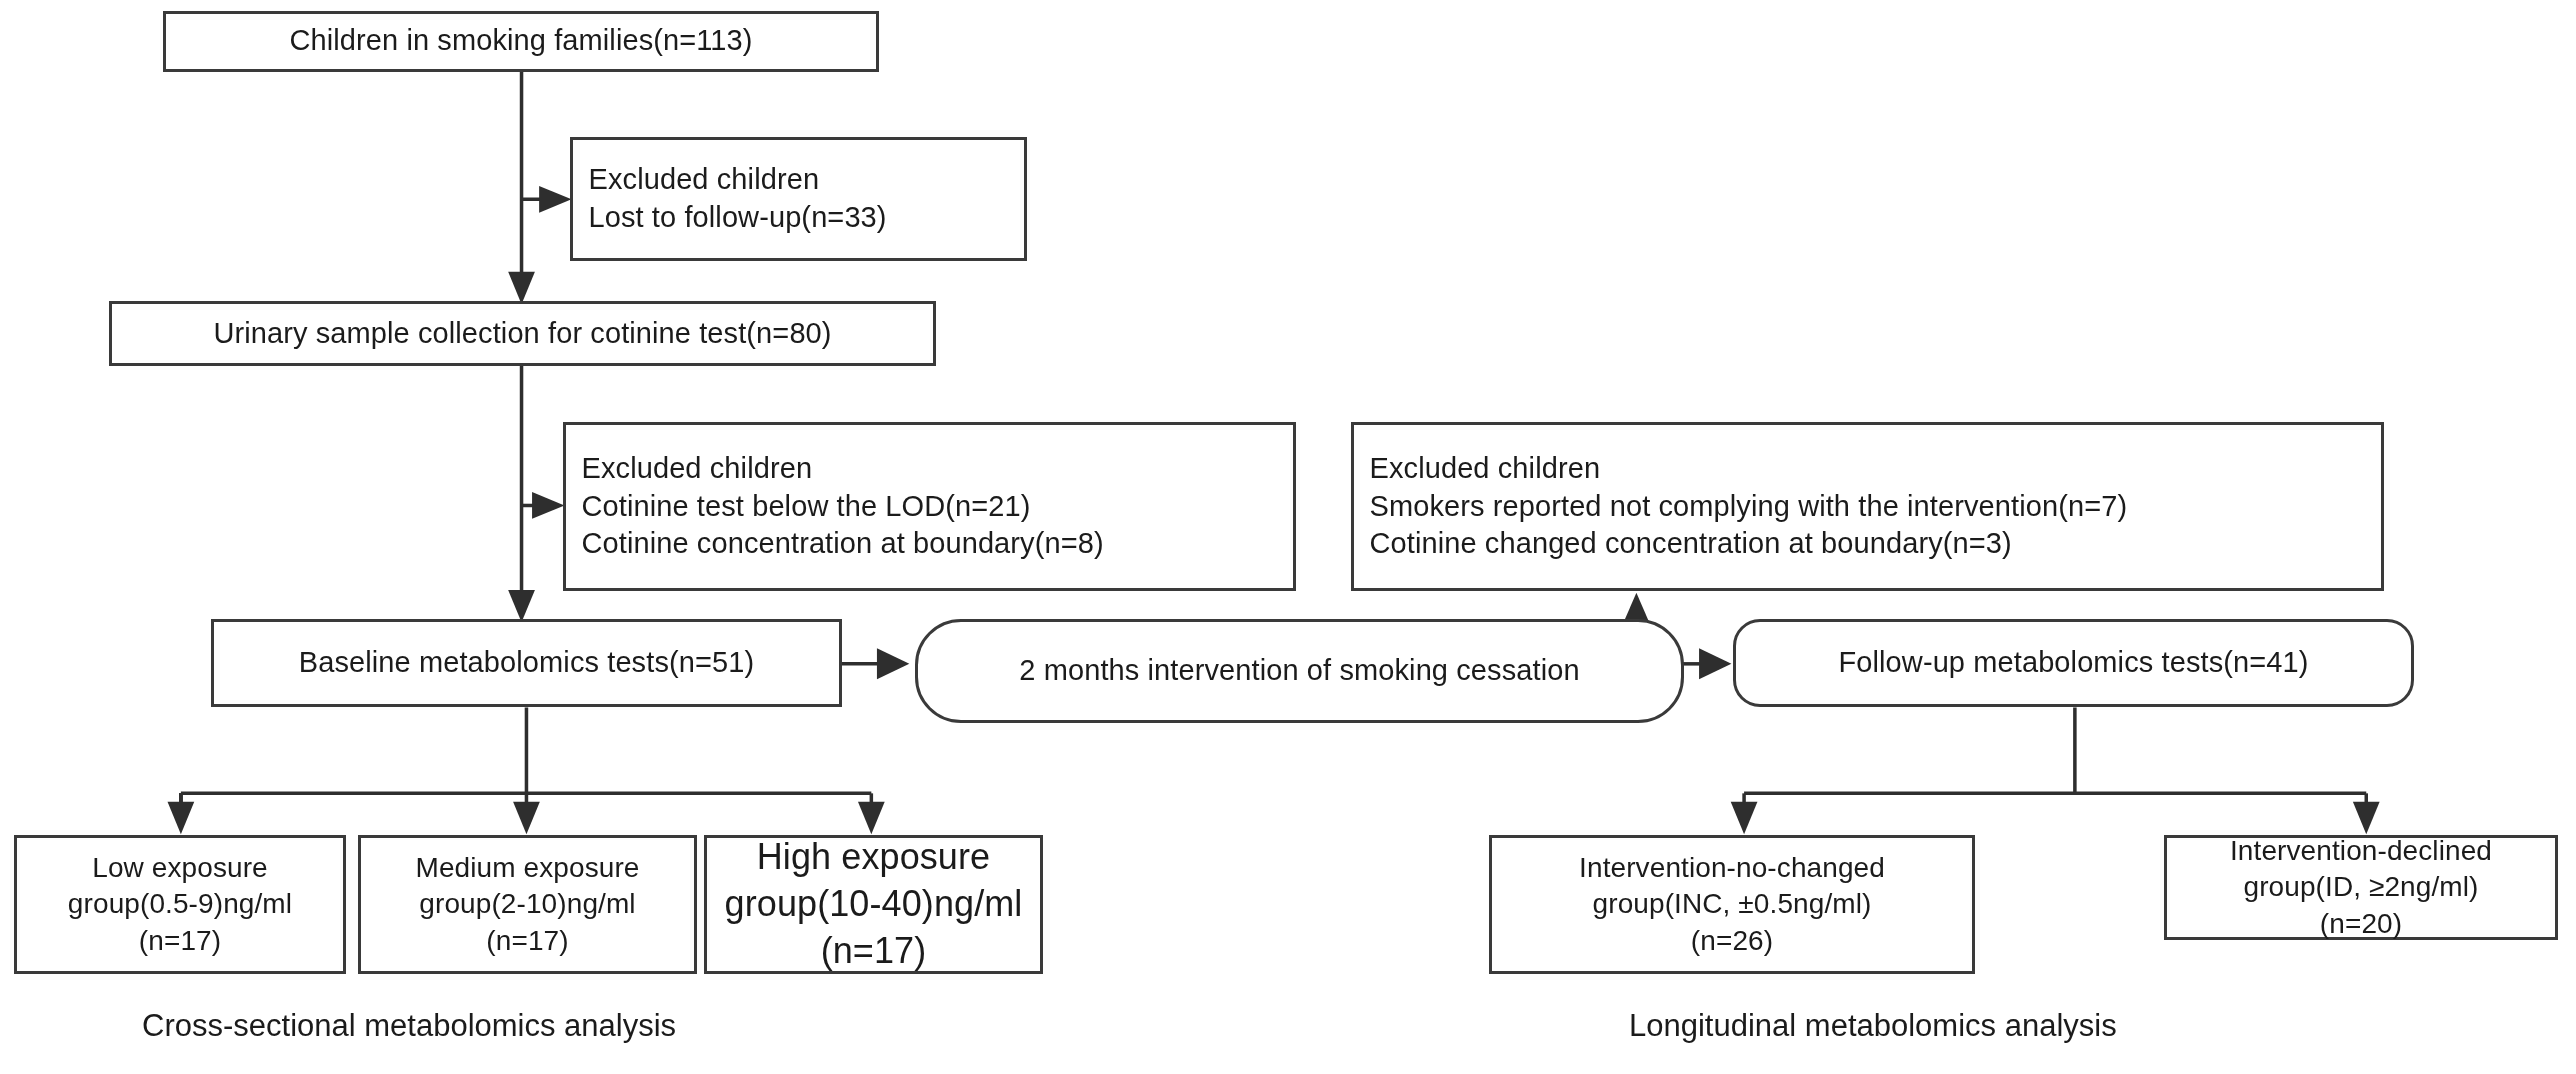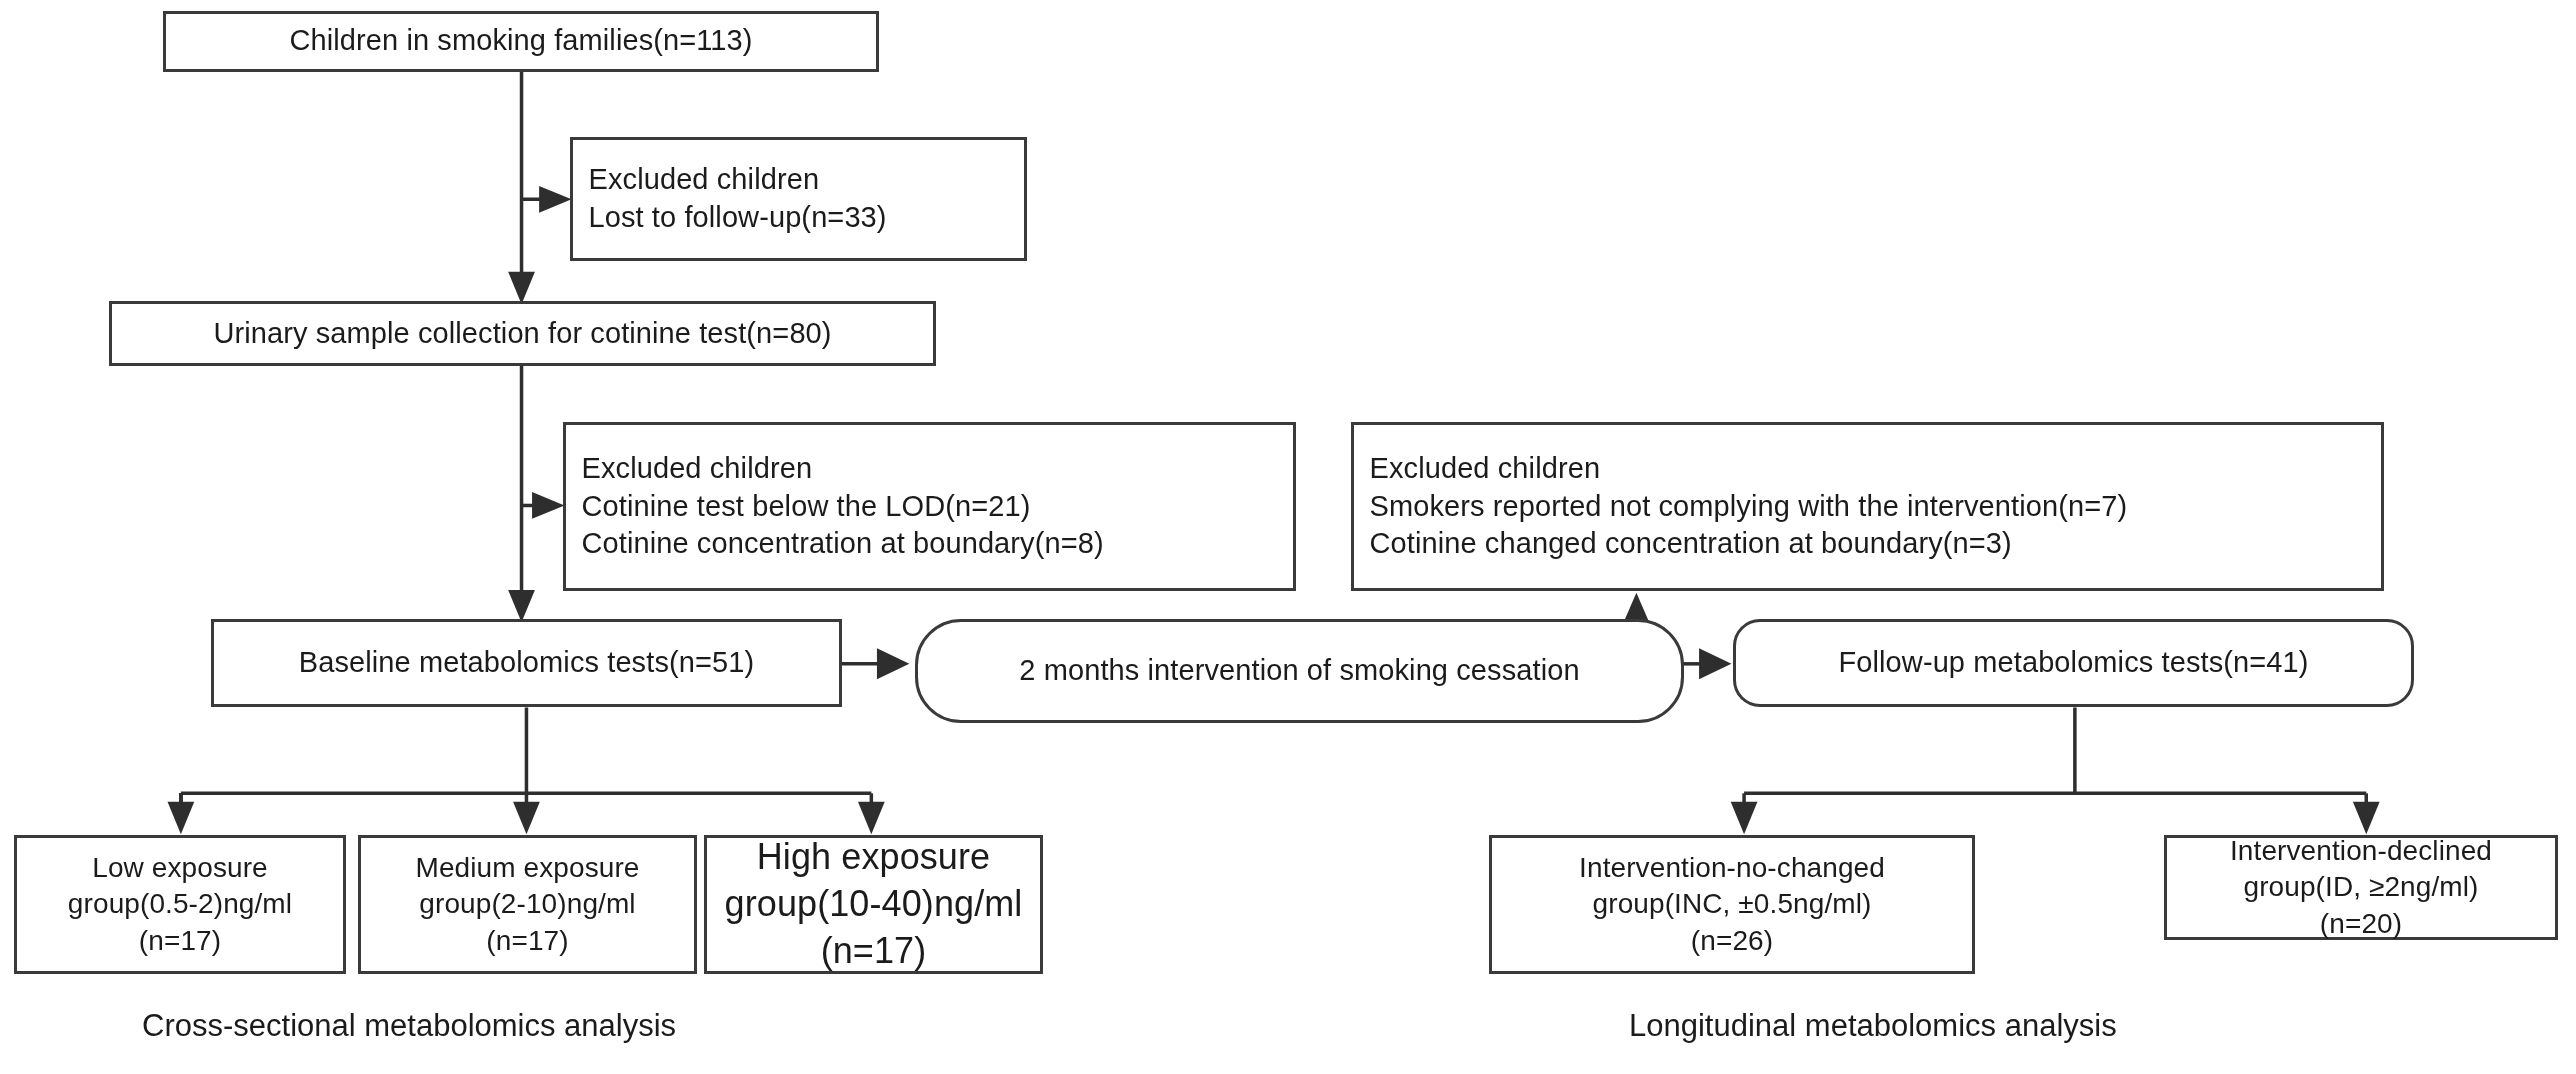--- a/index.html
+++ b/index.html
@@ -126,21 +126,21 @@
    Smokers reported not complying with the intervention(n=7)
    Cotinine changed concentration at boundary(n=3)</div>
 
   <div class="node" style="left:211px; top:619px; width:631px; height:88px;">Baseline metabolomics tests(n=51)</div>
 
   <div class="node rounded" style="left:915px; top:619px; width:769px; height:104px;">2 months intervention of smoking cessation</div>
 
   <div class="node" style="left:1733px; top:619px; width:681px; height:88px;border-radius:27px;">Follow-up metabolomics tests(n=41)</div>
 
   <div class="node" style="left:14px; top:835px; width:332px; height:139px; font-size:28px;">Low exposure
-group(0.5-2)ng/ml
+group(0.5-9)ng/ml
 (n=17)</div>
 
   <div class="node" style="left:358px; top:835px; width:339px; height:139px; font-size:28px;">Medium exposure
 group(2-10)ng/ml
 (n=17)</div>
 
   <div class="node" style="left:704px; top:835px; width:339px; height:139px; font-size:36px;">High exposure
 group(10-40)ng/ml
 (n=17)</div>
 

